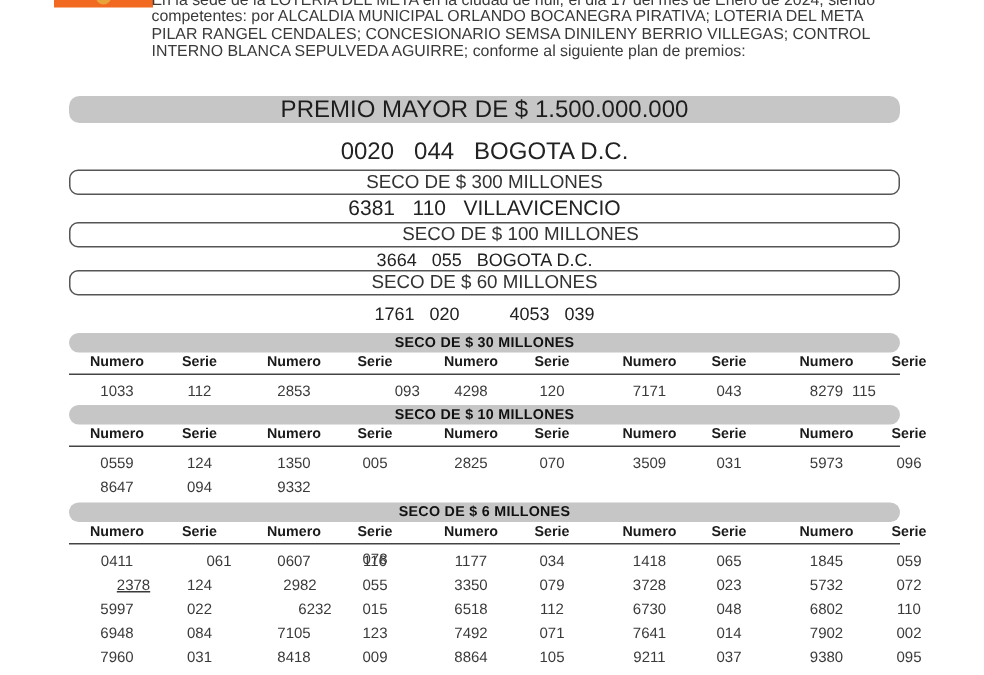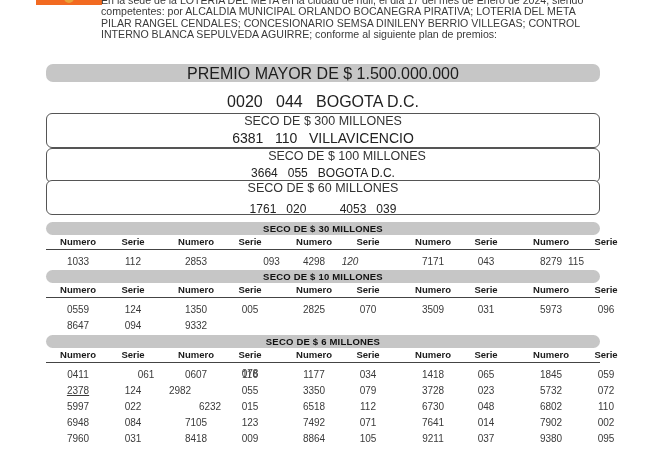--- a/index.html
+++ b/index.html
@@ -18,21 +18,21 @@
     .intro {
       position: absolute; left: 101px; top: -5px; width: 520px;
       font-size: 10.6px; line-height: 11.3px; color: #3a3a3a;
     }
 
     .bar-gray {
       position: absolute; left: 46px; width: 554px; height: 18px;
       background: #c6c6c6; border-radius: 7px;
     }
     .bar-outline {
-      position: absolute; left: 46px; width: 554px; height: 35px;
+      position: absolute; left: 46px; width: 554px; height: 17px;
       border: 1px solid #555; border-radius: 6px; background: #fff;
       text-align: center; font-size: 12.5px; line-height: 15px; color: #333;
     }
 
     .mayor-title {
       position: absolute; left: 46px; top: 64px; width: 554px; height: 19px;
       text-align: center; font-size: 16px; line-height: 19px; color: #1d1d1d;
     }
     .winner {
       position: absolute; left: 46px; width: 554px; text-align: center; color: #222;
@@ -101,21 +101,21 @@
   <span style="left:505px;">Numero</span>
   <span style="left:560px;">Serie</span>
 </div>
 <div class="hr" style="top:249px;"></div>
 <div class="row" style="top:256px;">
   <span style="left:32px;">1033</span>
   <span style="left:87px;">112</span>
   <span style="left:150px;">2853</span>
   <span style="left:204px;padding-left:43px;">093</span>
   <span style="left:268px;">4298</span>
-  <span style="left:304px;font-style:italic;">120</span>
+  <span style="left:322px;">120</span>
   <span style="left:387px;">7171</span>
   <span style="left:440px;">043</span>
   <span style="left:505px;">8279</span>
   <span style="left:530px;">115</span>
 </div>
 
 <div class="sec-bar" style="top:270px;">SECO DE $ 10 MILLONES</div>
 <div class="col-header" style="top:284px;">
   <span style="left:32px;">Numero</span>
   <span style="left:87px;">Serie</span>
@@ -169,23 +169,23 @@
   <span style="left:150px;">0607</span>
   <span style="left:204px;">116</span>
   <span style="left:268px;">1177</span>
   <span style="left:322px;">034</span>
   <span style="left:387px;">1418</span>
   <span style="left:440px;">065</span>
   <span style="left:505px;">1845</span>
   <span style="left:560px;">059</span>
 </div>
 <div class="row" style="top:385px;">
-  <span style="left:32px;text-decoration:underline;">2378</span>
+  <span style="left:43px;text-decoration:underline;">2378</span>
   <span style="left:87px;">124</span>
-  <span style="left:134px;text-align:center;">2982</span>
+  <span style="left:154px;text-align:center;">2982</span>
   <span style="left:204px;">055</span>
   <span style="left:268px;">3350</span>
   <span style="left:322px;">079</span>
   <span style="left:387px;">3728</span>
   <span style="left:440px;">023</span>
   <span style="left:505px;">5732</span>
   <span style="left:560px;">072</span>
 </div>
 <div class="row" style="top:401px;">
   <span style="left:32px;">5997</span>

